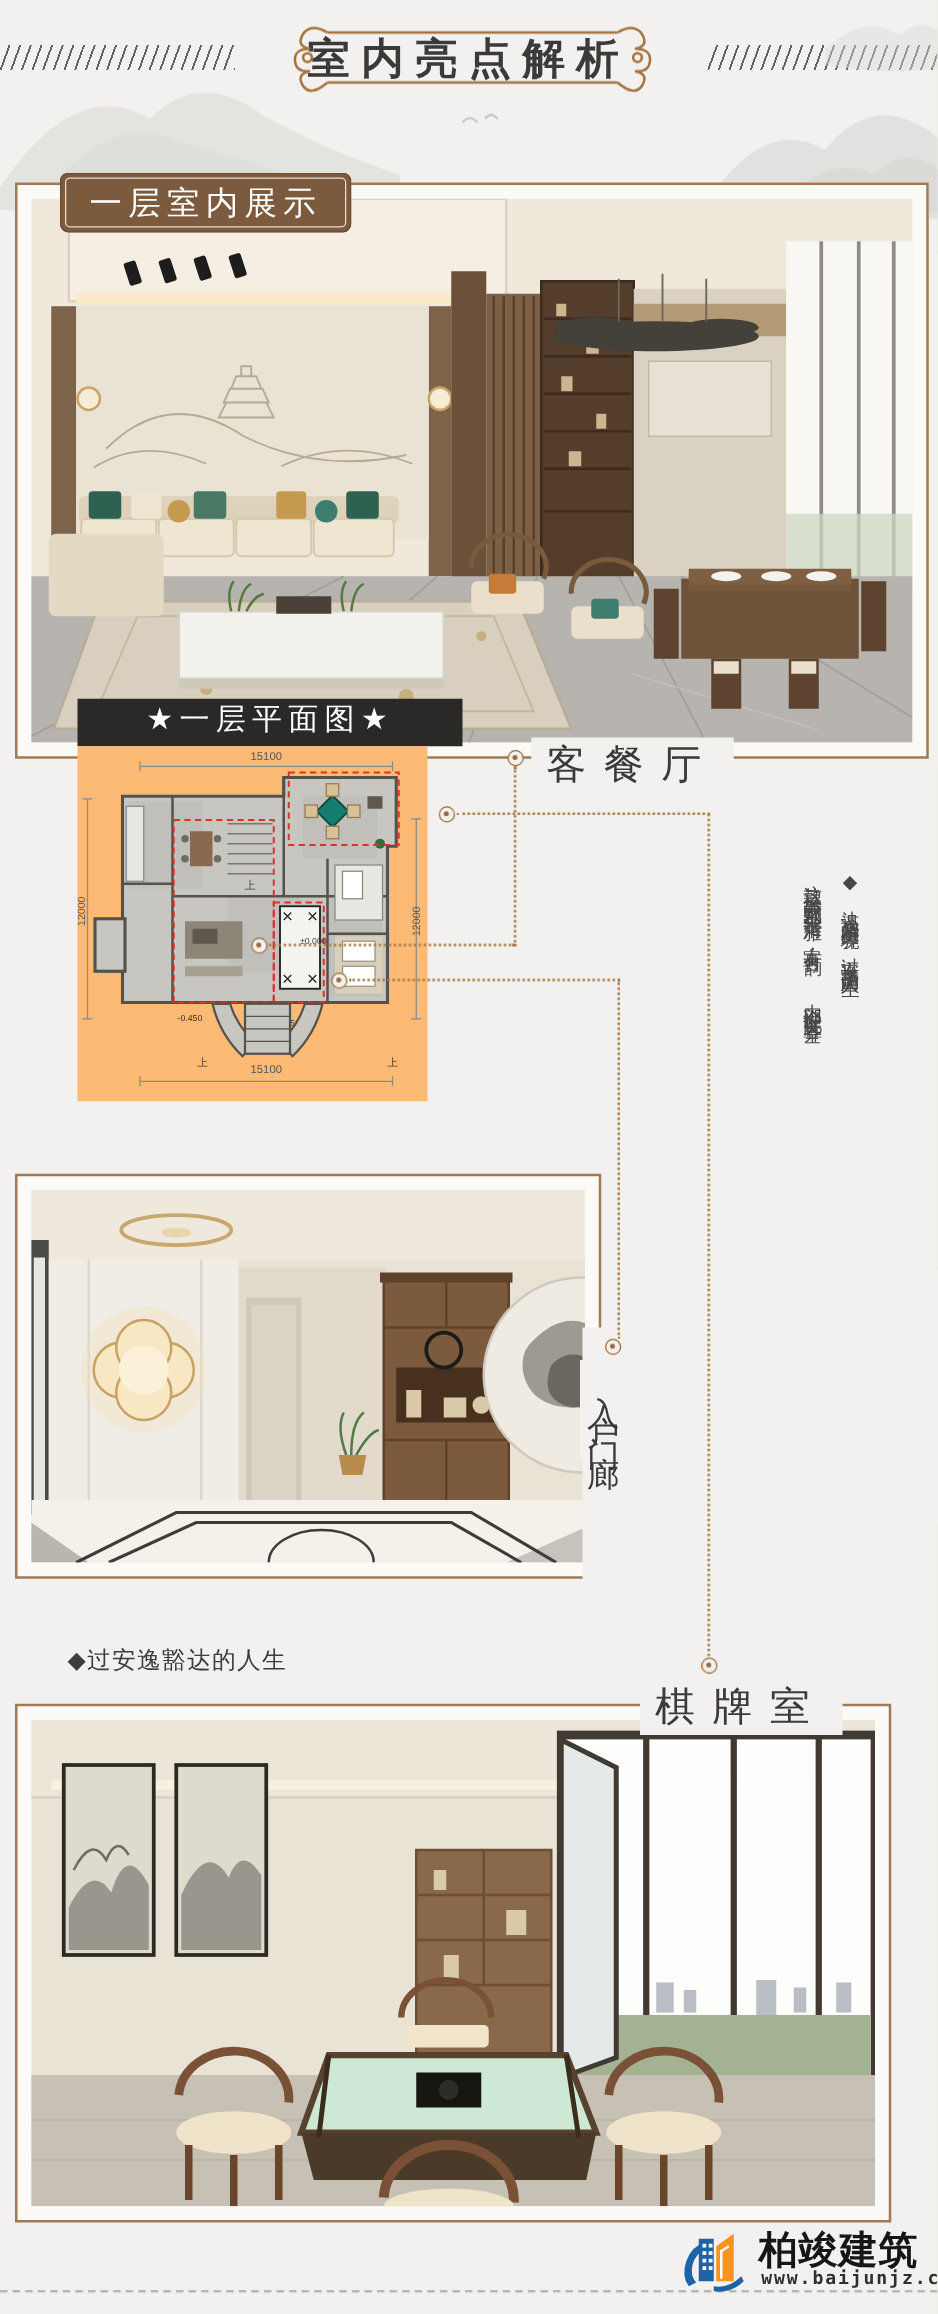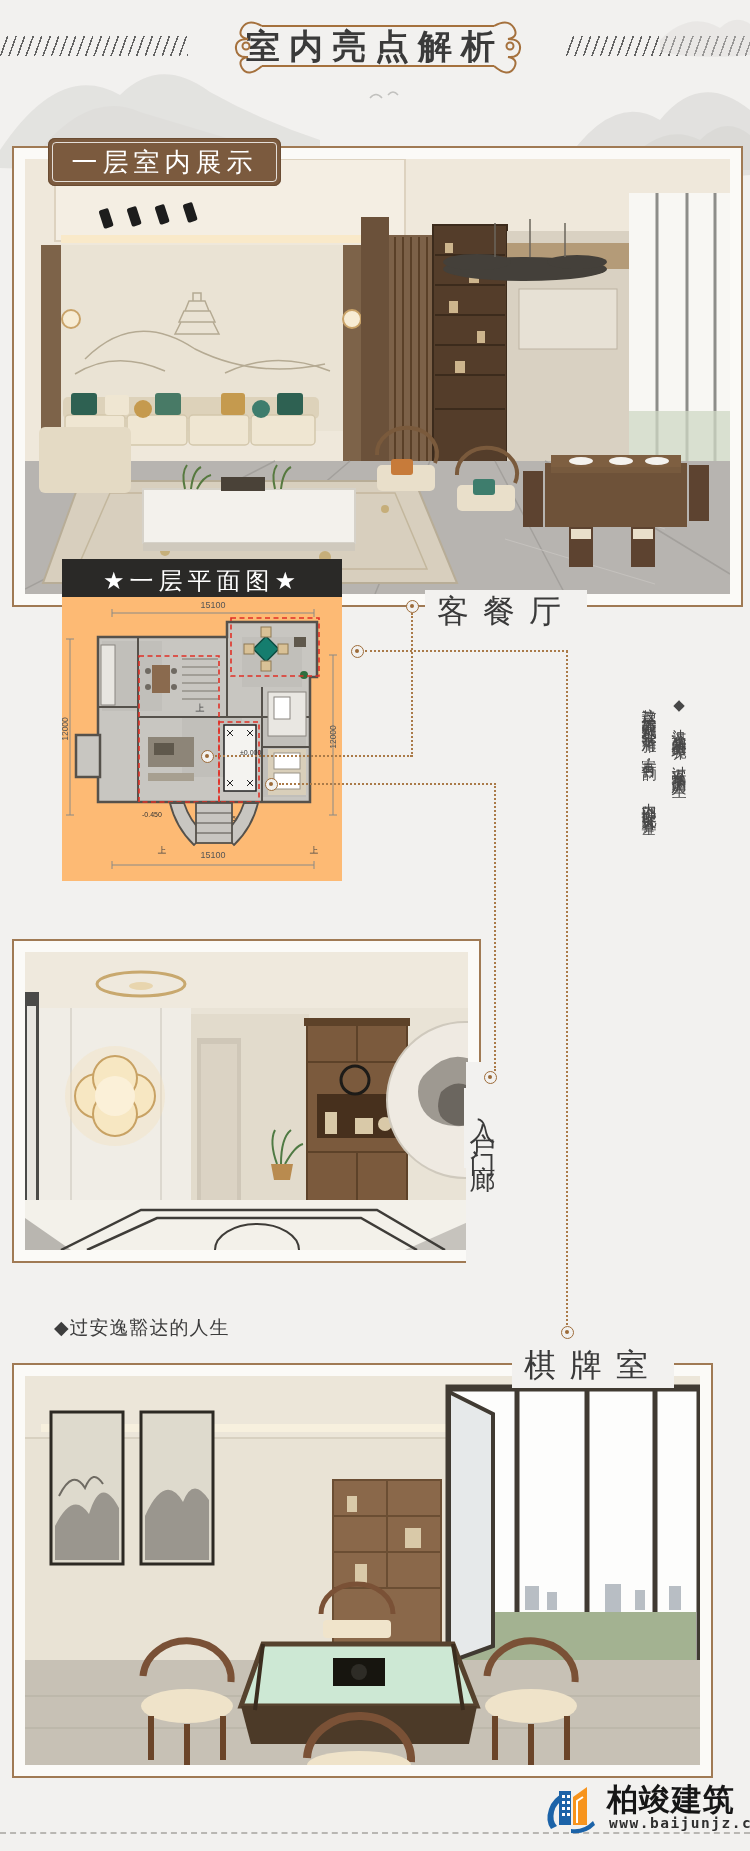--- a/index.html
+++ b/index.html
@@ -20,22 +20,22 @@
     background:#7b5a3e; border-radius:7px; box-shadow:0 0 0 1px #6a4c33 inset;
     display:flex; align-items:center; justify-content:center; z-index:6;margin-top:28px; }
   .section-label:before { content:""; position:absolute; inset:4px; border:1px solid rgba(255,255,255,.8); border-radius:4px; }
   .section-label span { color:#fff; font-size:26px; letter-spacing:5px; }
 
   
   .frame { position:absolute; border:2px solid #a07a54; background:#fbfaf7; z-index:2; }
   .frame svg { position:absolute; }
 
   
-  .plan-bar { position:absolute; left:62px; top:559px; width:280px; height:38px; background:#2a2927;
-    display:flex; align-items:flex-end; justify-content:center; z-index:5; }
+  .plan-bar { position:absolute; left:62px; top:559px; width:308px; height:38px; background:#2a2927;
+    display:flex; align-items:flex-start; justify-content:center; z-index:5; }
   .plan-bar span { color:#fff; font-size:24px; letter-spacing:5px; }
   .plan-card { position:absolute; left:62px; top:597px; width:280px; height:284px; background:#fdba74; z-index:5; }
 
   
   .dot-h { position:absolute; border-top:2px dotted #aa7a48; z-index:7; }
   .dot-v { position:absolute; border-left:2px dotted #aa7a48; z-index:7; }
   .cdot { position:absolute; width:13px; height:13px; border:1.5px solid #9c6b39; border-radius:50%;
     background:#f2f1ef; z-index:8; }
   .cdot:after { content:""; position:absolute; left:3px; top:3px; width:4px; height:4px; background:#9c6b39; border-radius:50%; }
 

